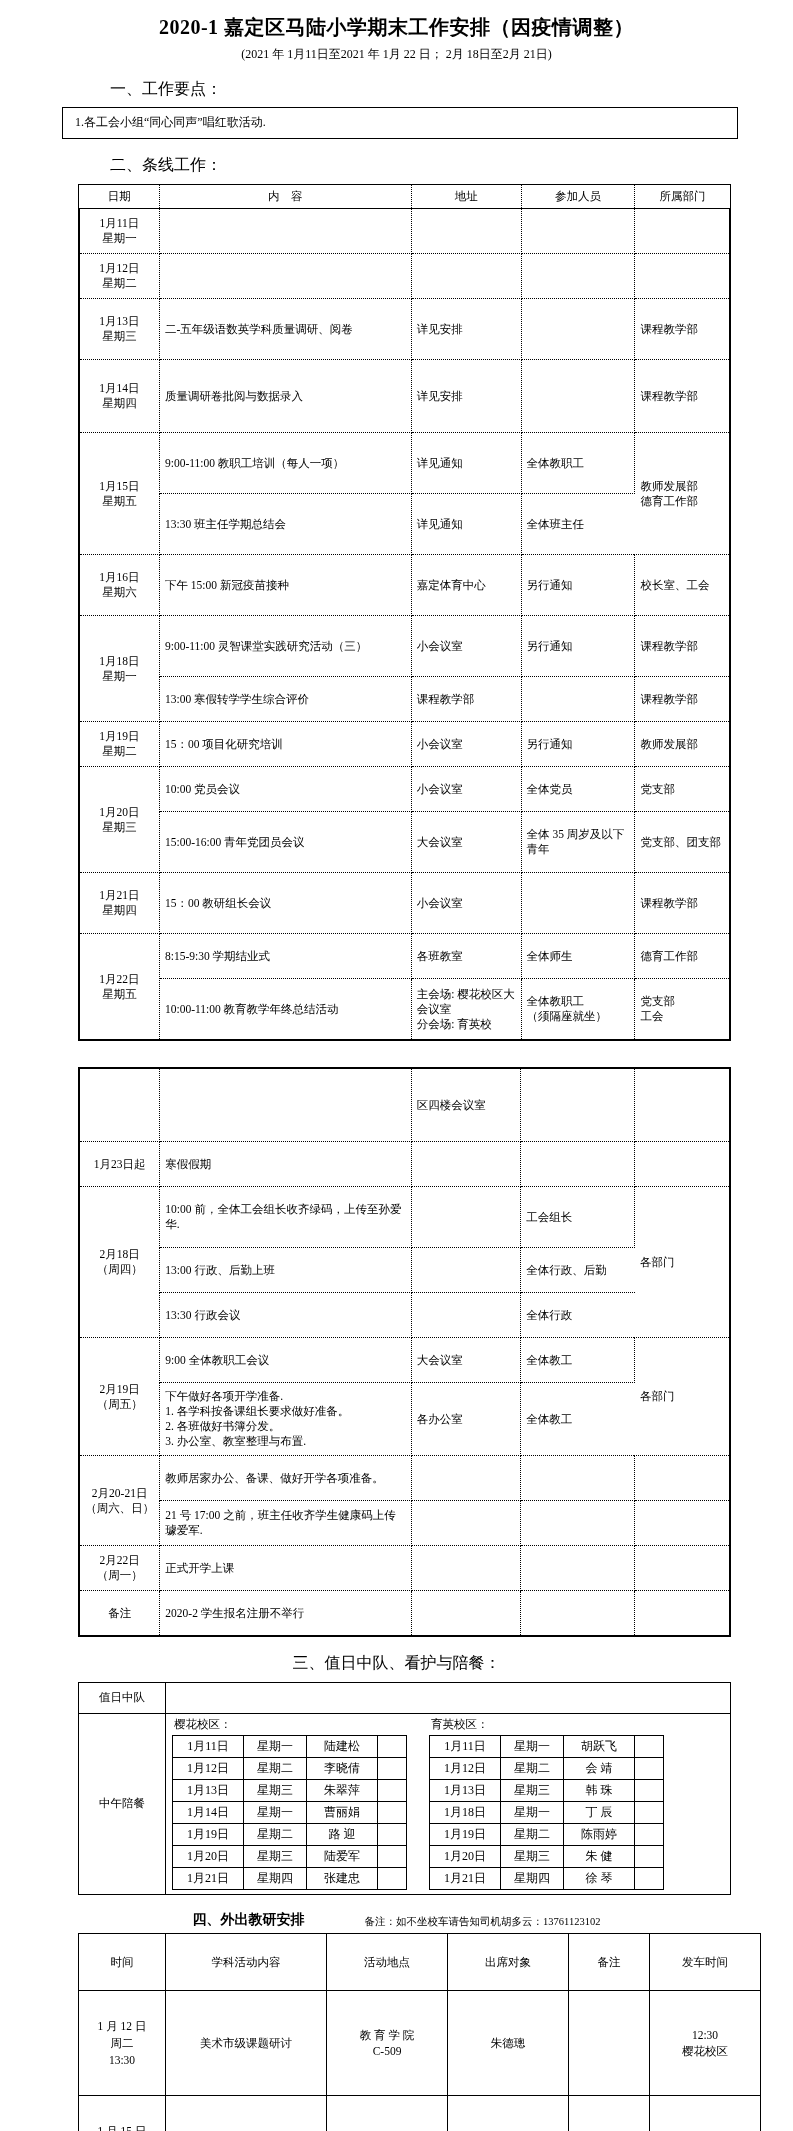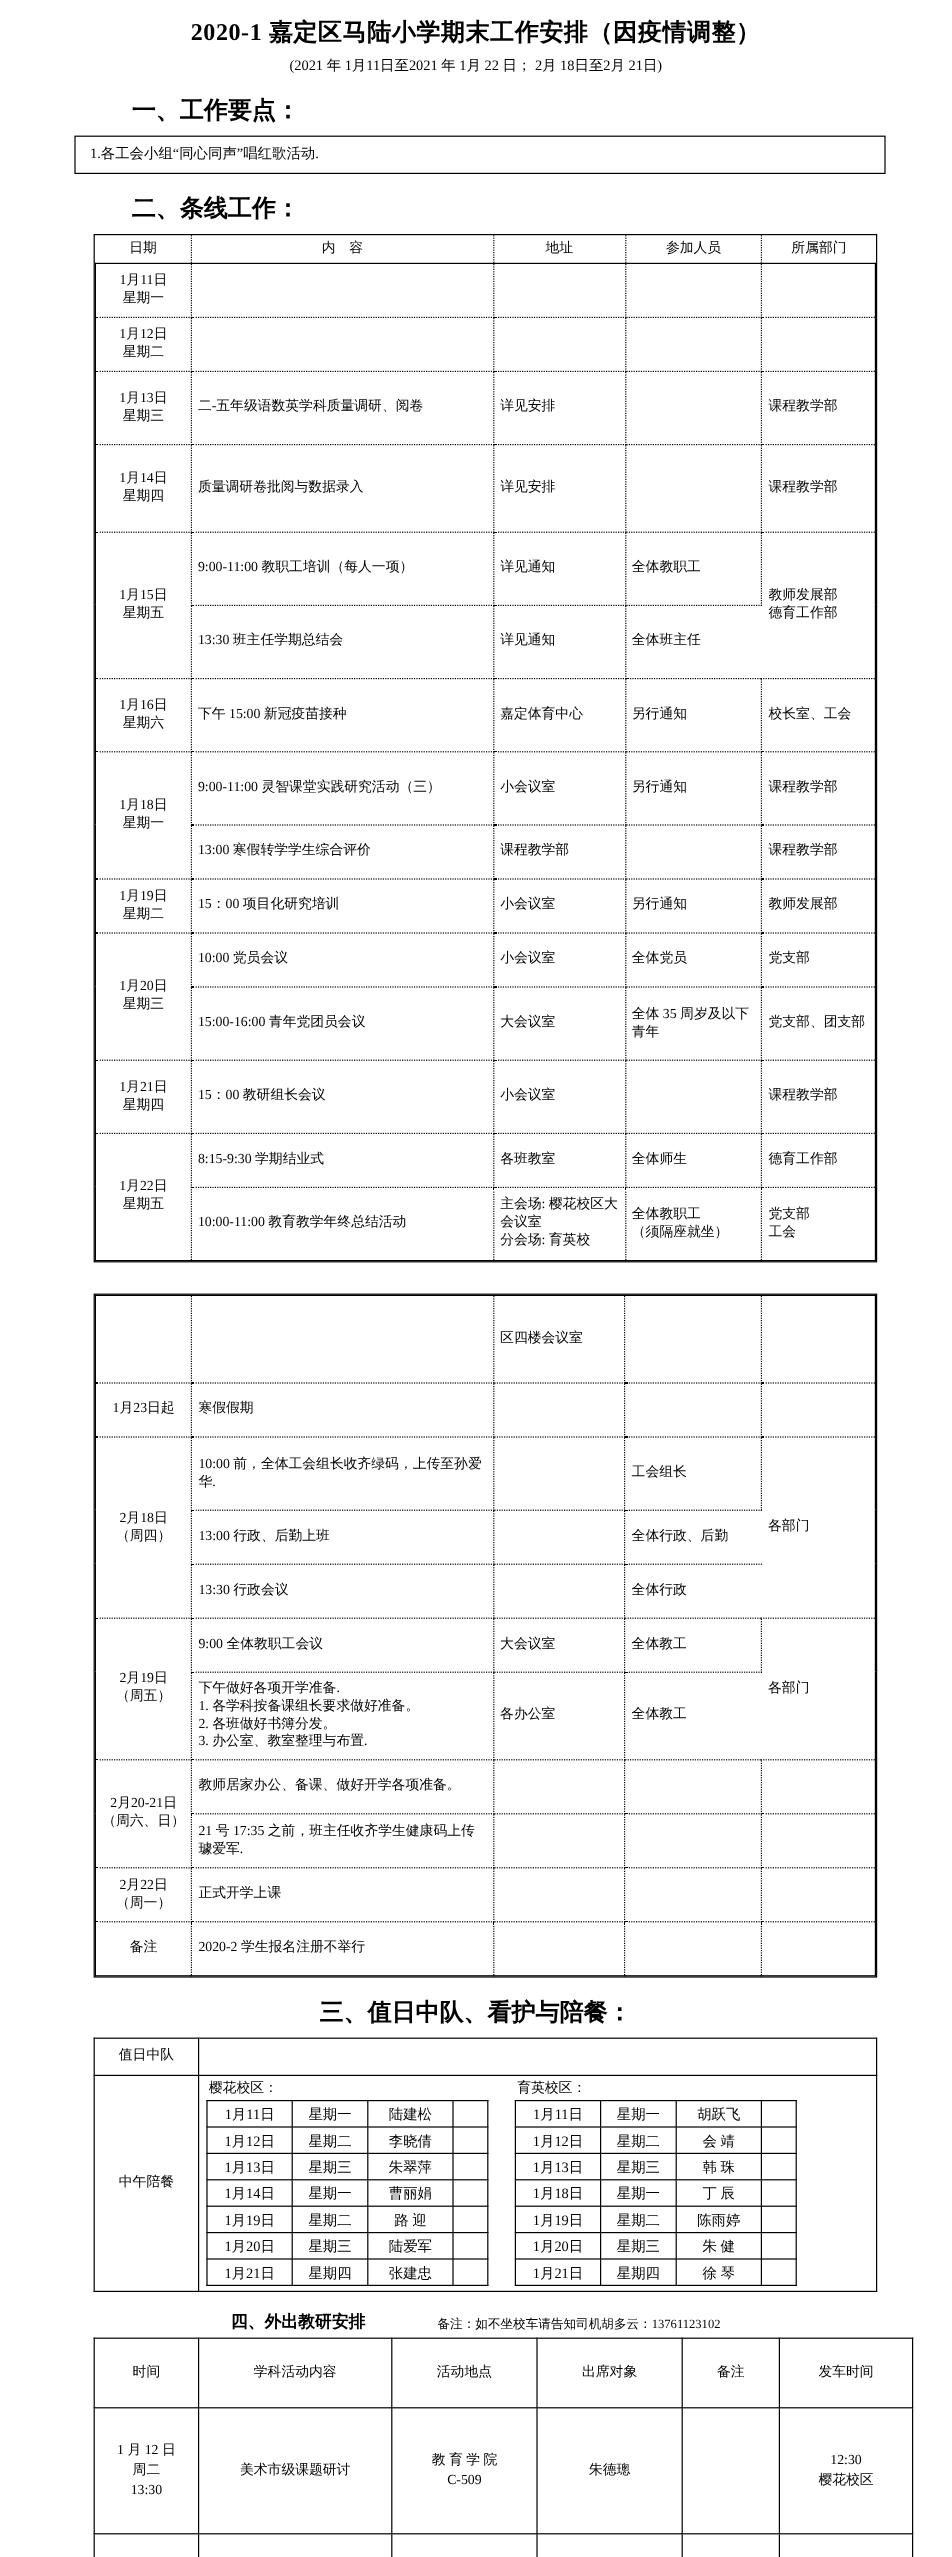--- a/index.html
+++ b/index.html
@@ -29,22 +29,22 @@
     line-height: 1.3;
   }
   .doc-subtitle {
     text-align: center;
     font-size: 12px;
     margin: 7px 0 0 0;
     line-height: 1.3;
   }
   
   .section-heading {
-    font-size: 20px;
-    font-weight: bold;
+    font-size: 16px;
+    font-weight: normal;
     margin: 16px 0 8px 0;
     padding-left: 110px;
     line-height: 1.3;
   }
   .section-heading.center-ish {
     padding-left: 0;
     text-align: center;
   }
   
   .points-box {
@@ -399,21 +399,21 @@
             </tr>
             <tr class="tall-a">
               <td class="c-date" rowspan="2" style="white-space: pre-line;">2月20-21日
 （周六、日）</td>
               <td class="c-cont" style="white-space: pre-line;">教师居家办公、备课、做好开学各项准备。</td>
               <td class="c-addr" style="white-space: pre-line;"></td>
               <td class="c-att" style="white-space: pre-line;"></td>
               <td class="c-dept" style="white-space: pre-line;"></td>
             </tr>
             <tr class="tall-a">
-              <td class="c-cont" style="white-space: pre-line;">21 号 17:35 之前，班主任收齐学生健康码上传璩爱军.</td>
+              <td class="c-cont" style="white-space: pre-line;">21 号 17:00 之前，班主任收齐学生健康码上传璩爱军.</td>
               <td class="c-addr" style="white-space: pre-line;"></td>
               <td class="c-att" style="white-space: pre-line;"></td>
               <td class="c-dept" style="white-space: pre-line;"></td>
             </tr>
             <tr class="tall-a">
               <td class="c-date" style="white-space: pre-line;">2月22日
 （周一）</td>
               <td class="c-cont" style="white-space: pre-line;">正式开学上课</td>
               <td class="c-addr" style="white-space: pre-line;"></td>
               <td class="c-att" style="white-space: pre-line;"></td>

